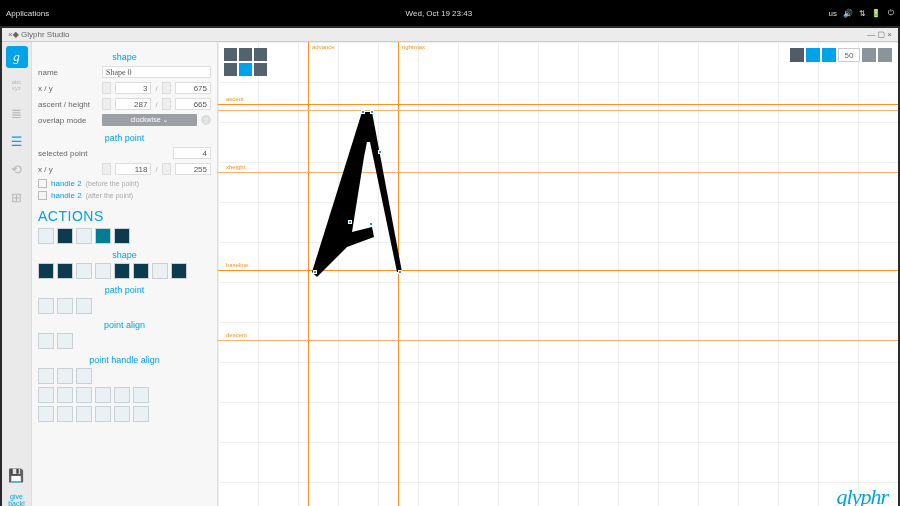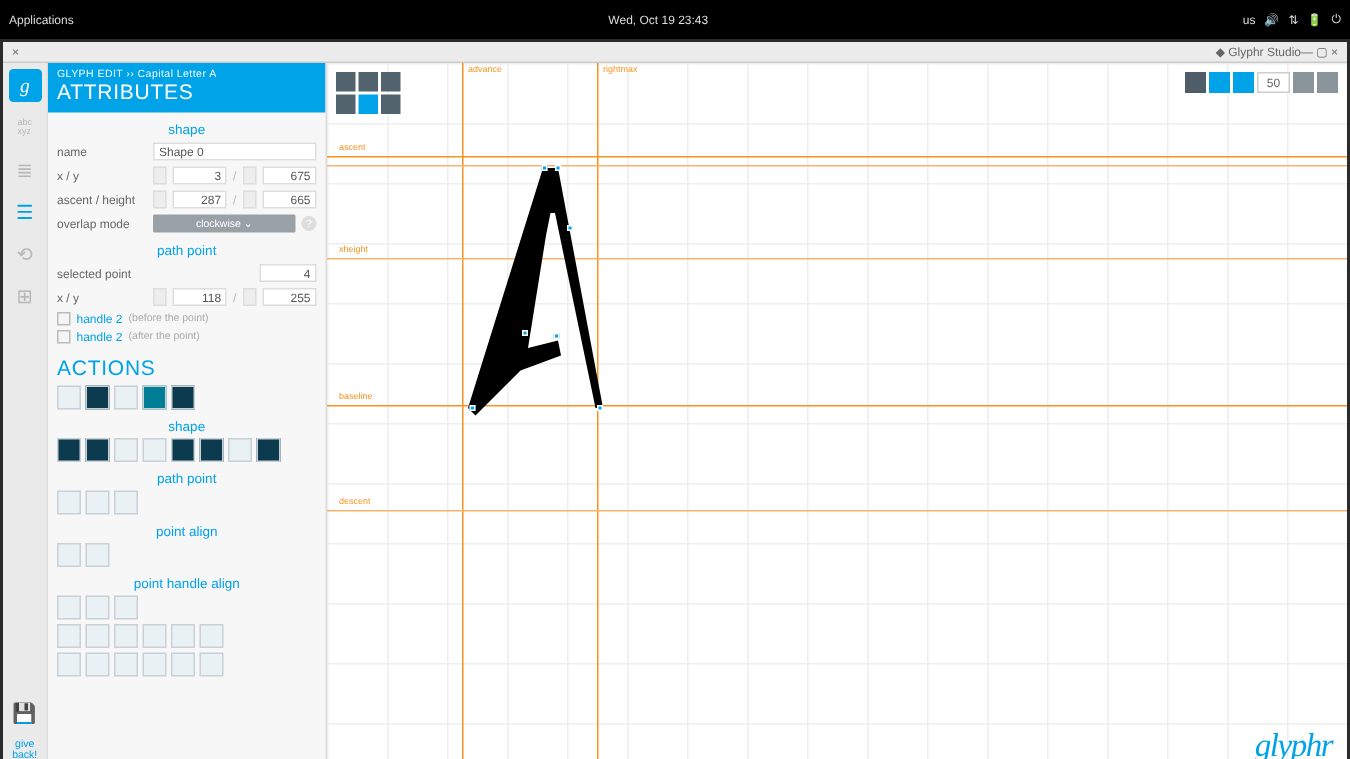--- a/index.html
+++ b/index.html
@@ -3,38 +3,38 @@
 <meta charset="utf-8">
 <style>
 *{box-sizing:border-box;margin:0;padding:0;font-family:Arial,Helvetica,sans-serif;}
 html,body{width:900px;height:506px;overflow:hidden;background:#ccc;}
 .menubar{height:26px;background:#000;color:#ddd;font-size:8px;display:flex;align-items:center;padding:12px 6px;justify-content:space-between;}
 .menubar .right{display:flex;gap:6px;align-items:center;}
 .menubar .right span{font-size:8px;}
 .os-bg{background:#2a2a2a;height:492px;padding:2px;}
 .window{background:#e8e8e8;height:100%;display:flex;flex-direction:column;}
 .titlebar{height:14px;background:#ececec;border-bottom:1px solid #ccc;font-size:8px;display:flex;align-items:center;padding:0 6px;color:#666;justify-content:space-between;}
-.titlebar .t-center{flex:1;text-align:right;}
+.titlebar .t-center{flex:1;text-align:left;}
 .content{flex:1;display:flex;min-height:0;}
 
 .rail{width:30px;background:#eaeaea;border-right:1px solid #ddd;display:flex;flex-direction:column;align-items:center;padding-top:4px;gap:6px;}
 .rail .ic{width:22px;height:22px;display:flex;align-items:center;justify-content:center;color:#b7b7b7;font-size:13px;border-radius:3px;}
 .rail .ic.active{background:#00a2e8;color:#fff;}
 .rail .bottom{margin-top:auto;margin-bottom:8px;text-align:center;font-size:7px;color:#00a2e8;line-height:1.1;}
 
 .panel{width:186px;background:#f7f7f7;border-right:1px solid #ddd;overflow-y:auto;font-size:9px;color:#555;}
 .panel-inner{padding:4px 6px 10px 6px;}
 .phead{background:#00a2e8;color:#fff;padding:4px 6px 6px 6px;margin:-4px -6px 4px -6px;}
 .phead .crumb{font-size:7px;letter-spacing:.3px;opacity:.95;}
 .phead .title{font-size:14px;font-weight:300;letter-spacing:.5px;}
 .sect{color:#00a2e8;font-size:9px;margin:6px 0 3px 0;text-align:center;}
 .row{display:flex;align-items:center;gap:4px;margin:2px 0;height:14px;}
 .row .lbl{flex:0 0 60px;font-size:8px;color:#666;}
 .inbox{background:#fff;border:1px solid #ddd;height:12px;font-size:8px;padding:0 3px;display:flex;align-items:center;justify-content:flex-end;color:#555;}
-.inbox.wide{flex:1;justify-content:flex-start;}
+.inbox.wide{flex:1;justify-content:flex-start;font-family:Liberation Serif, serif;}
 .inbox.num{width:38px;}
 .lock{width:10px;height:12px;background:#eee;border:1px solid #ddd;}
 .slash{color:#bbb;font-size:8px;}
 .btn-drop{background:#9aa1a6;color:#fff;font-size:7px;height:12px;flex:1;display:flex;align-items:center;justify-content:center;border-radius:1px;}
 .helpdot{width:10px;height:10px;border-radius:50%;background:#ddd;color:#fff;font-size:7px;display:flex;align-items:center;justify-content:center;}
 .tools{display:flex;gap:3px;margin:3px 0;}
 .tbtn{width:14px;height:14px;background:#d9e0e5;border:1px solid #c0c8cd;}
 .check{display:flex;align-items:center;gap:4px;font-size:8px;color:#00a2e8;margin:3px 0;}
 .check .box{width:9px;height:9px;border:1px solid #bbb;background:#f5f5f5;}
 .check .note{color:#aaa;font-size:7px;}
@@ -96,24 +96,20 @@
       <div class="ic">⟲</div>
       <div class="ic">⊞</div>
       <div style="flex:1"></div>
       <div class="ic">💾</div>
       <div class="bottom" style="white-space:pre;">give
 back!</div>
     </div>
 
     <div class="panel">
       <div class="panel-inner">
-        <div class="phead">
-          <div class="crumb">GLYPH EDIT  ››  Capital Letter A</div>
-          <div class="title">ATTRIBUTES</div>
-        </div>
 
         <div class="sect">shape</div>
         <div class="row">
           <div class="lbl">name</div>
           <div class="inbox wide">Shape 0</div>
         </div>
         <div class="row">
           <div class="lbl">x  /  y</div>
           <div class="lock"></div>
           <div class="inbox num">3</div>

